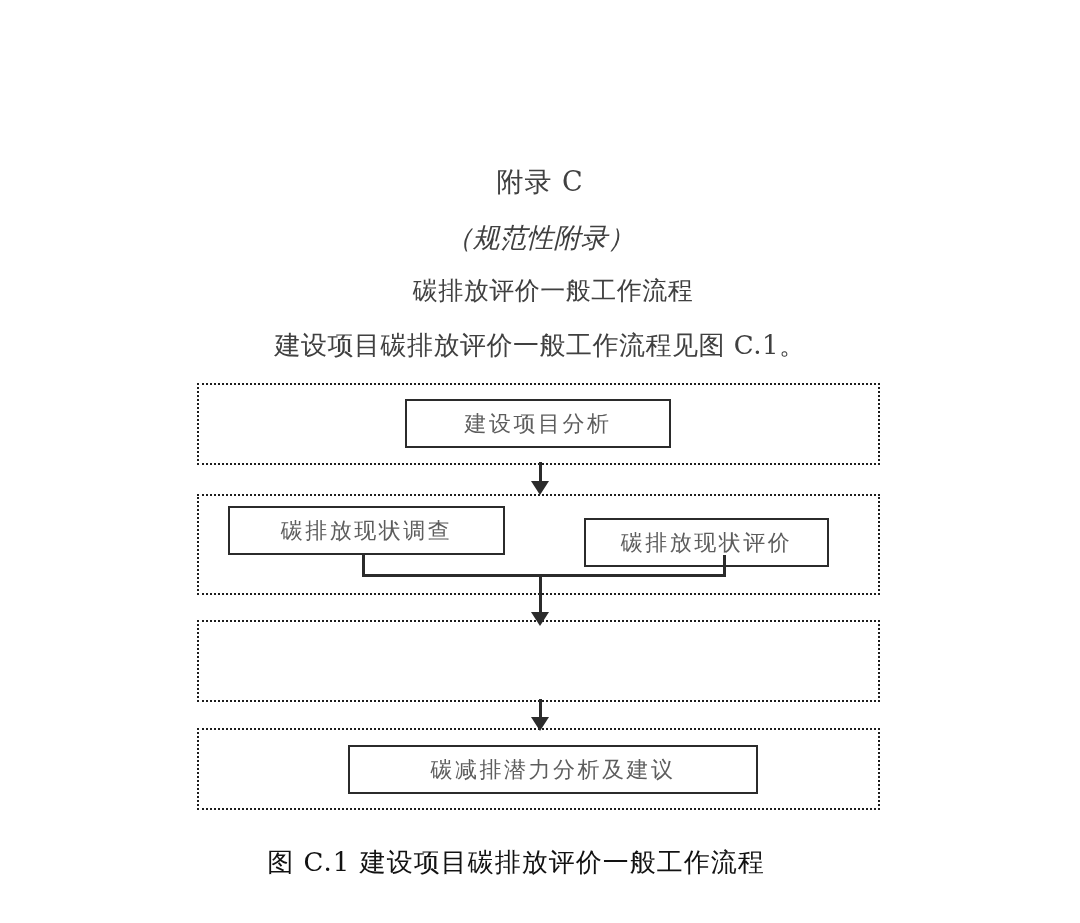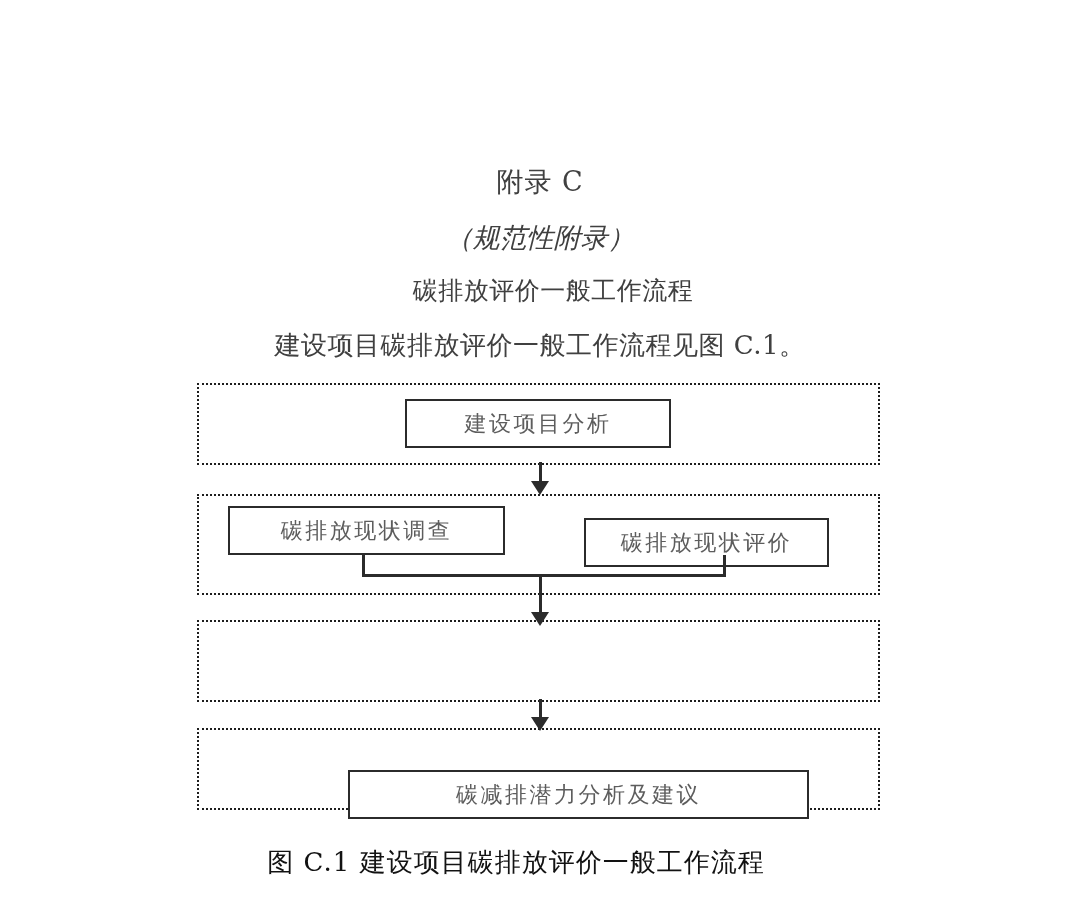--- a/index.html
+++ b/index.html
@@ -91,21 +91,21 @@
     font-size: 22px;
     letter-spacing: 2.5px;
     color: #5d5d5d;
     white-space: nowrap;
   }
   
   .node-analysis   { left: 405px; top: 399px; width: 266px; height: 49px; }
   .node-survey     { left: 228px; top: 506px; width: 277px; height: 49px; }
   .node-evaluation { left: 584px; top: 506px; width: 245px; height: 49px; margin-top: 12px; }
   .node-forecast   { left: 338px; top: 634px; width: 389px; height: 49px; }
-  .node-reduction  { left: 348px; top: 745px; width: 461px; height: 49px; margin-top: 25px; }
+  .node-reduction  { left: 348px; top: 745px; width: 410px; height: 49px; }
 
   
   .vline {
     position: absolute;
     width: 3px;
     background: #2b2b2b;
   }
   .hline {
     position: absolute;
     height: 3px;

